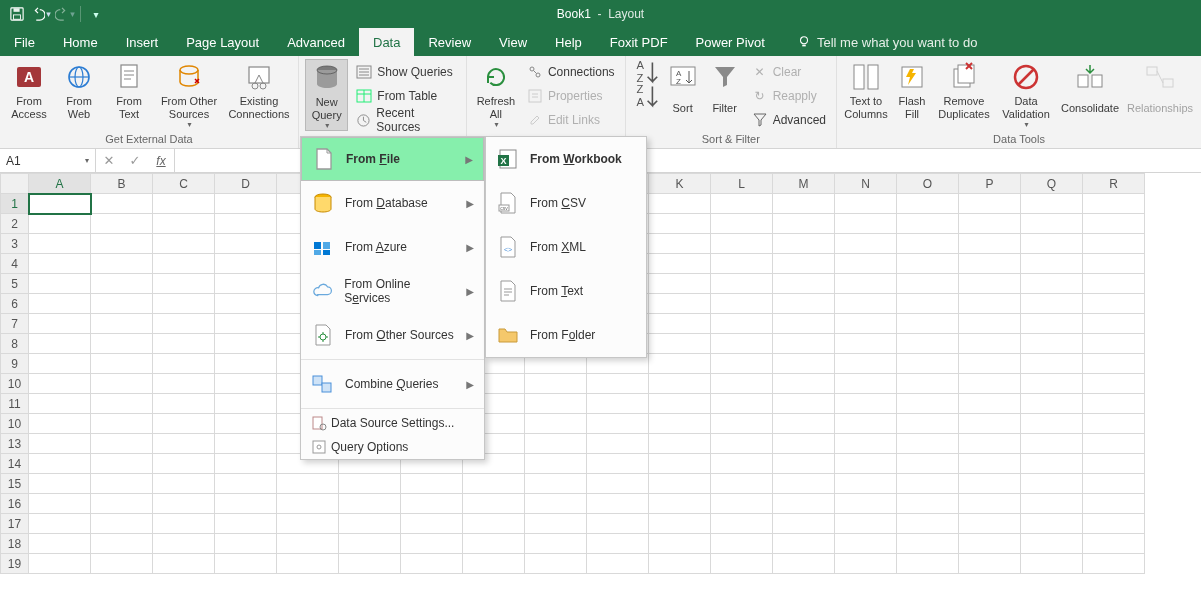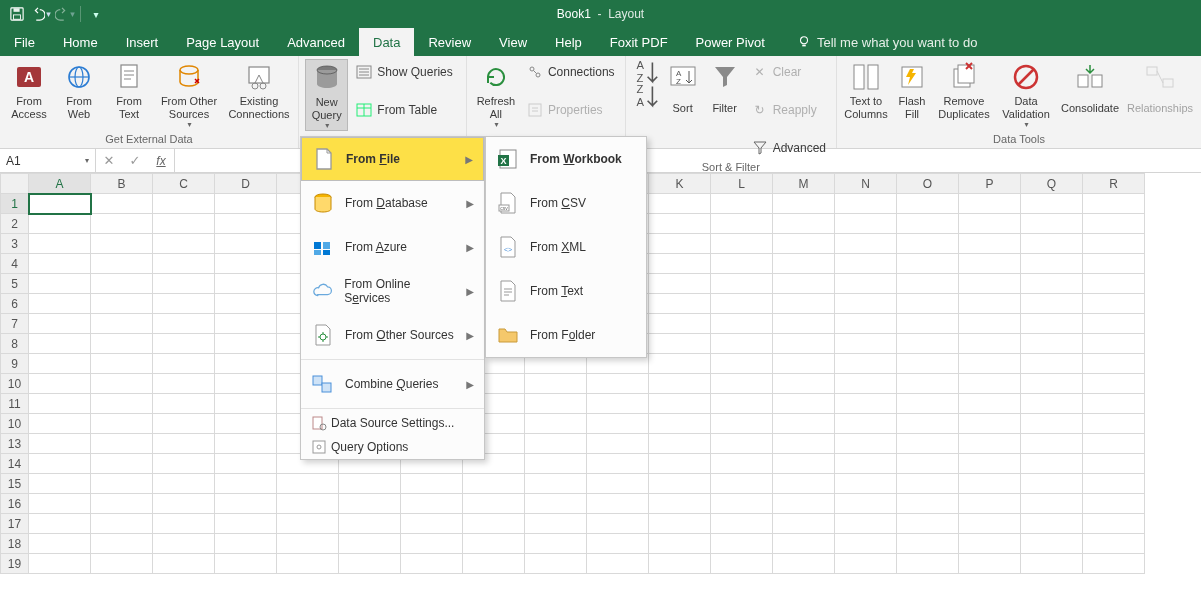--- a/index.html
+++ b/index.html
@@ -25,21 +25,21 @@
 
 .ribbon { background: #f3f3f3; height: 93px; border-bottom: 1px solid #d4d4d4; display: flex; position: relative; }
 .group { border-right: 1px solid #e0e0e0; padding: 3px 6px 0 6px; display: flex; flex-direction: column; }
 .group-body { flex: 1; display: flex; align-items: flex-start; gap: 4px; }
 .group-label { text-align: center; font-size: 11px; color: #666; padding: 2px 0 3px; }
 .bigbtn { display: flex; flex-direction: column; align-items: center; justify-content: flex-start; width: 46px; padding-top: 2px; cursor: pointer; text-align: center; line-height: 1.15; font-size: 11px; color: #3a3a3a; }
 .bigbtn .ico { width: 32px; height: 32px; display: flex; align-items: center; justify-content: center; margin-bottom: 2px; }
 .bigbtn .lbl { min-height: 26px; display: flex; flex-direction: column; align-items: center; justify-content: center; }
 .bigbtn.wide { width: 66px; }
 .bigbtn.active { background: #d6d6d6; border: 1px solid #b9b9b9; }
-.smallstack { display: flex; flex-direction: column; gap: 16px; padding-top: 2px; }
+.smallstack { display: flex; flex-direction: column; gap: 2px; padding-top: 2px; }
 .smallbtn { display: flex; align-items: center; gap: 5px; font-size: 12px; color: #3a3a3a; cursor: pointer; height: 22px; padding: 0 4px; }
 .smallbtn.disabled { color: #b0b0b0; cursor: default; }
 .smallbtn .sico { width: 16px; height: 16px; display: flex; align-items: center; justify-content: center; }
 .caret { font-size: 8px; color: #666; margin-left: 1px; }
 
 
 .fbar { height: 24px; border-bottom: 1px solid #d4d4d4; display: flex; align-items: stretch; background: #fff; justify-content: flex-end; }
 .namebox { width: 96px; border-right: 1px solid #d4d4d4; display: flex; align-items: center; padding: 0 6px; font-size: 12px; justify-content: space-between; }
 .fx-btns { display: flex; align-items: center; border-right: 1px solid #d4d4d4; }
 .fx-btn { width: 26px; height: 100%; display: flex; align-items: center; justify-content: center; color: #999; font-size: 13px; }
@@ -57,21 +57,21 @@
 .grid thead th { height: 20px; width: 62px; }
 .selcell { outline: 2px solid #217346; outline-offset: -1px; }
 .hsel { background: #e2e2e2 !important; color:#217346 !important; border-bottom:1px solid #999 !important; }
 .rsel { background: #e2e2e2 !important; color:#217346 !important; border-right:1px solid #999 !important; }
 
 
 .menu { position: absolute; background: #fcfcfc; border: 1px solid #c6c6c6; box-shadow: 3px 3px 6px rgba(0,0,0,0.18); z-index: 50; }
 .menu1 { left: 300px; top: 136px; width: 185px; }
 .menu2 { left: 485px; top: 136px; width: 162px; }
 .mitem { display: flex; align-items: center; height: 44px; padding: 0 10px; cursor: pointer; gap: 10px; font-size: 12px; color: #333; position: relative; }
-.mitem.hilite { background: #fde047; border: 1px solid #bdbdbd; }
+.mitem.hilite { background: #86efac; border: 1px solid #bdbdbd; }
 .mitem .mico { width: 24px; height: 24px; display: flex; align-items: center; justify-content: center; }
 .mitem .arrow { margin-left: auto; font-size: 10px; color: #777; }
 .mitem.small { height: 24px; font-size: 12px; gap: 4px; }
 .mitem.small .mico { width: 16px; height: 16px; }
 .msep { height: 1px; background: #e2e2e2; margin: 2px 0; }
 u { text-decoration: underline; }
 b.hot { font-weight: 600; }
 </style>
 </head>
 <body>

